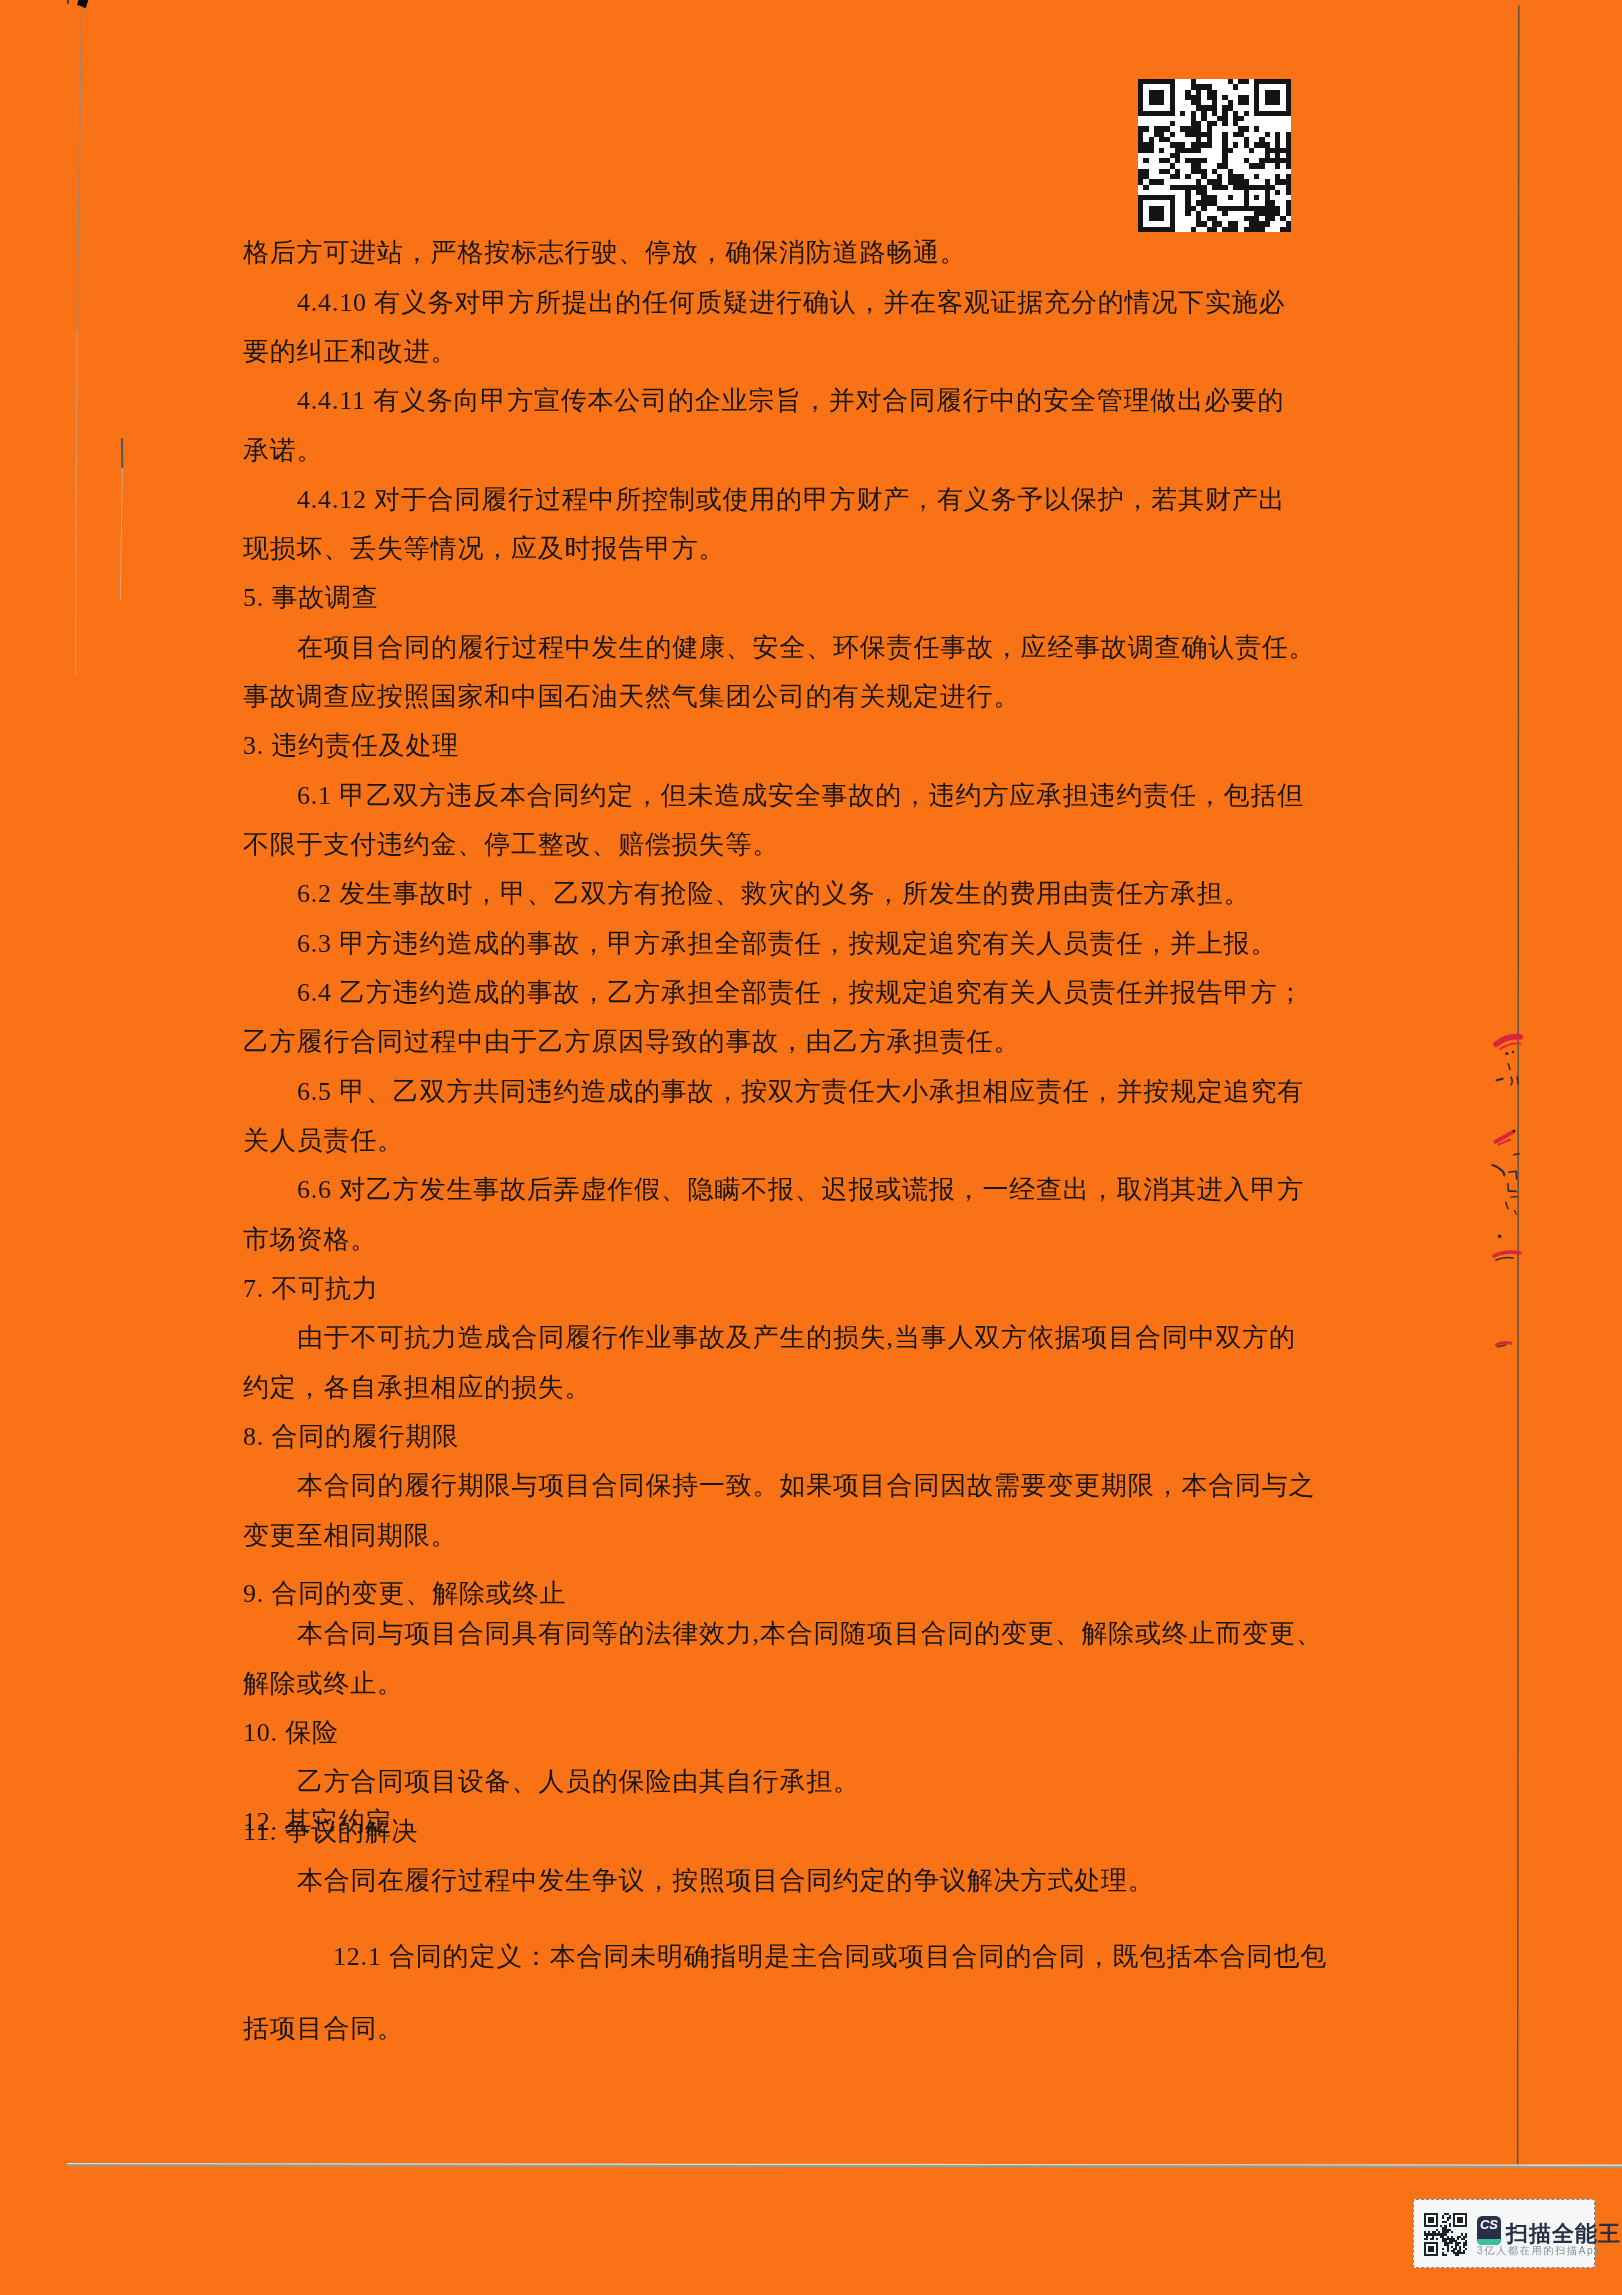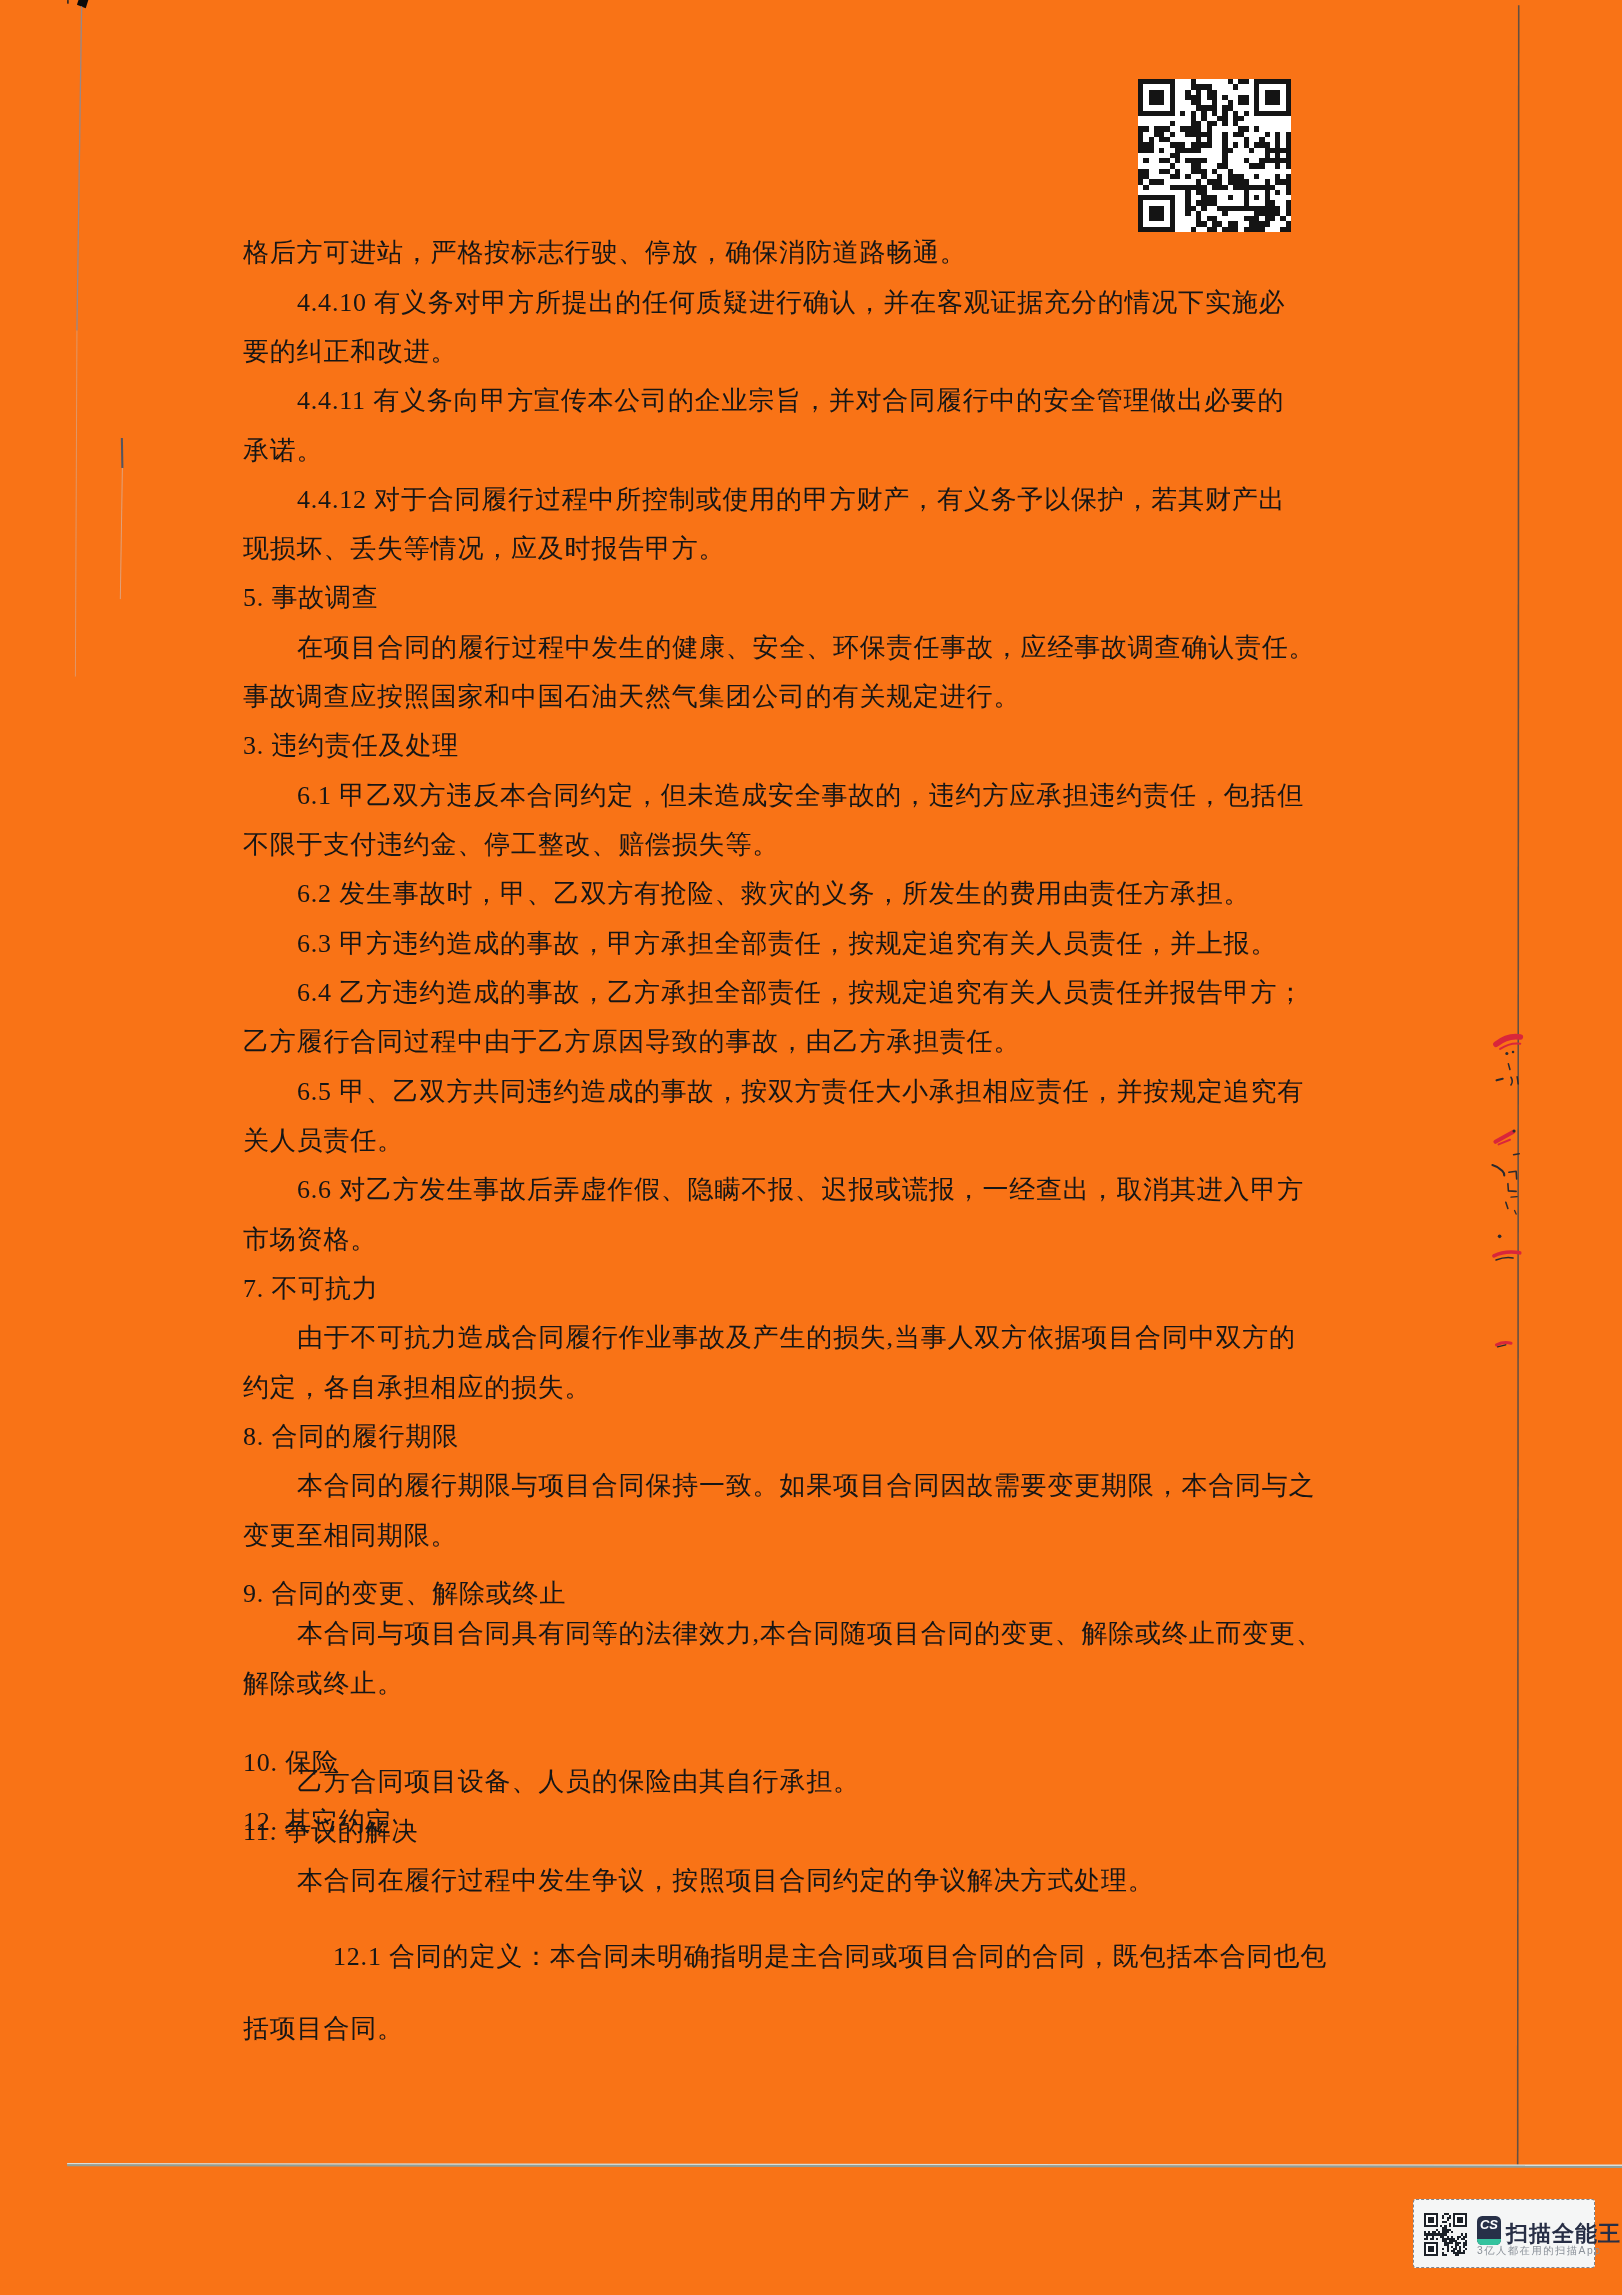--- a/index.html
+++ b/index.html
@@ -423,21 +423,21 @@
       <div class="doc-line" style="top: 1227px; left: 243px;">市场资格。</div>
       <div class="doc-line" style="top: 1276px; left: 243px;">7. 不可抗力</div>
       <div class="doc-line" style="top: 1325px; left: 297px;">由于不可抗力造成合同履行作业事故及产生的损失,当事人双方依据项目合同中双方的</div>
       <div class="doc-line" style="top: 1375px; left: 243px;">约定，各自承担相应的损失。</div>
       <div class="doc-line" style="top: 1424px; left: 243px;">8. 合同的履行期限</div>
       <div class="doc-line" style="top: 1473px; left: 297px;">本合同的履行期限与项目合同保持一致。如果项目合同因故需要变更期限，本合同与之</div>
       <div class="doc-line" style="top: 1523px; left: 243px;">变更至相同期限。</div>
       <div class="doc-line" style="top: 1572px; left: 243px; margin-top: 9px;">9. 合同的变更、解除或终止</div>
       <div class="doc-line" style="top: 1621px; left: 297px;">本合同与项目合同具有同等的法律效力,本合同随项目合同的变更、解除或终止而变更、</div>
       <div class="doc-line" style="top: 1671px; left: 243px;">解除或终止。</div>
-      <div class="doc-line" style="top: 1720px; left: 243px; margin-top: 30px;">10. 保险</div>
+      <div class="doc-line" style="top: 1720px; left: 243px;">10. 保险</div>
       <div class="doc-line" style="top: 1769px; left: 297px;">乙方合同项目设备、人员的保险由其自行承担。</div>
       <div class="doc-line" style="top: 1819px; left: 243px;">11. 争议的解决</div>
       <div class="doc-line" style="top: 1868px; left: 297px;">本合同在履行过程中发生争议，按照项目合同约定的争议解决方式处理。</div>
       <div class="doc-line" style="top: 1809px; left: 243px;">12. 其它约定</div>
       <div class="doc-line" style="top: 1944px; left: 297px; margin-left: 36px;">12.1 合同的定义：本合同未明确指明是主合同或项目合同的合同，既包括本合同也包</div>
       <div class="doc-line" style="top: 2016px; left: 243px;">括项目合同。</div>
     </div>
 
   <div class="badge">
     <div class="badge-qr" id="qr-badge"><svg width="43" height="43" viewBox="0 0 84 84" shape-rendering="crispEdges">

